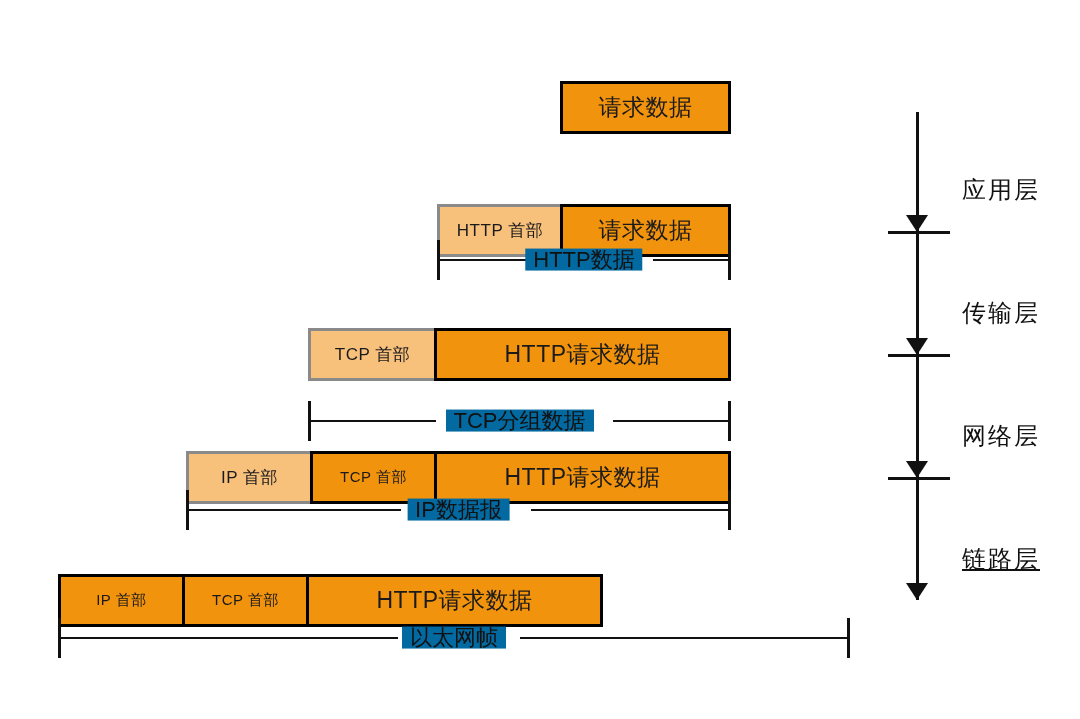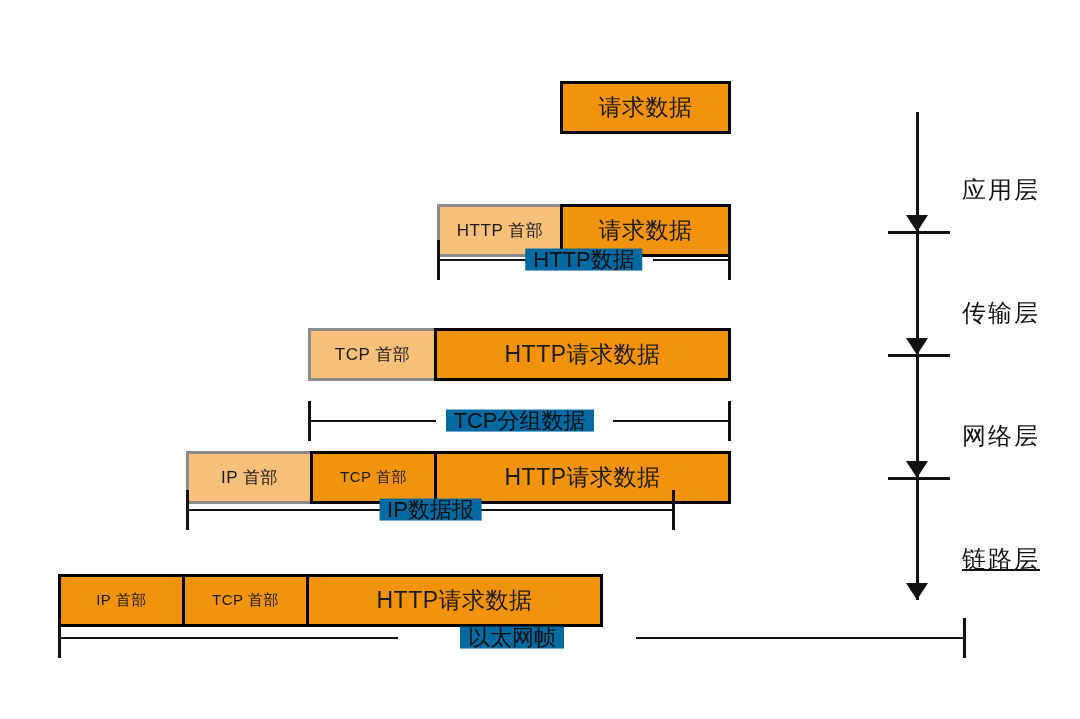--- a/index.html
+++ b/index.html
@@ -158,35 +158,35 @@
     <div class="rule r" style="width:118px;"></div>
     <div class="blabel">TCP分组数据</div>
   </div>
 
   <div class="pkt-row" style="left:186px; top:425px; width:545px;">
     <div class="seg light t-md" style="width:127px;">IP 首部</div>
     <div class="seg dark t-sm" style="width:127px;">TCP 首部</div>
     <div class="seg dark t-xl" style="width:297px;">HTTP请求数据</div>
   </div>
 
-  <div class="bracket" style="left:186px; top:490px; width:489px;">
+  <div class="bracket" style="left:186px; top:490px; width:545px;">
     <div class="cap left"></div>
     <div class="cap right"></div>
     <div class="rule l" style="width:215px;"></div>
     <div class="rule r" style="width:200px;"></div>
     <div class="blabel">IP数据报</div>
   </div>
 
   <div class="pkt-row" style="left:58px; top:548px; width:796px;">
     <div class="seg dark t-sm" style="width:127px;">IP 首部</div>
     <div class="seg dark t-sm" style="width:127px;">TCP 首部</div>
     <div class="seg dark t-xl" style="width:297px;">HTTP请求数据</div>
   </div>
 
-  <div class="bracket" style="left:58px; top:618px; width:908px;">
+  <div class="bracket" style="left:58px; top:618px; width:792px;">
     <div class="cap left"></div>
     <div class="cap right"></div>
     <div class="rule l" style="width:340px;"></div>
     <div class="rule r" style="width:330px;"></div>
     <div class="blabel">以太网帧</div>
   </div>
 
   <div id="axis"></div>
 
   <div class="arrow" style="top:215px;"></div>

